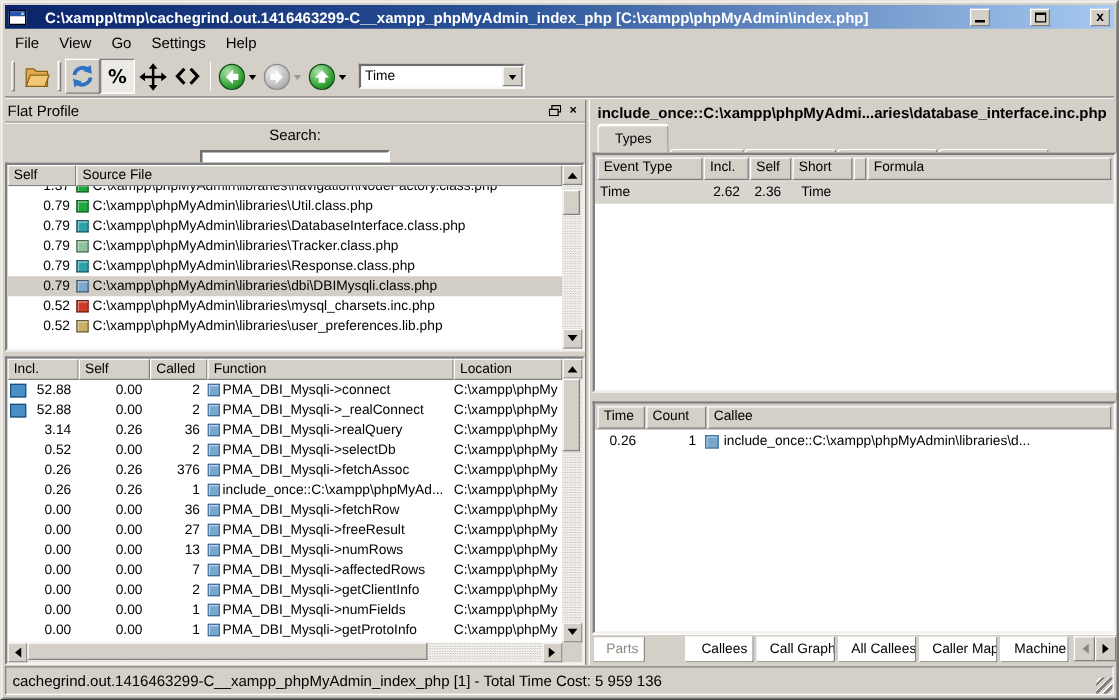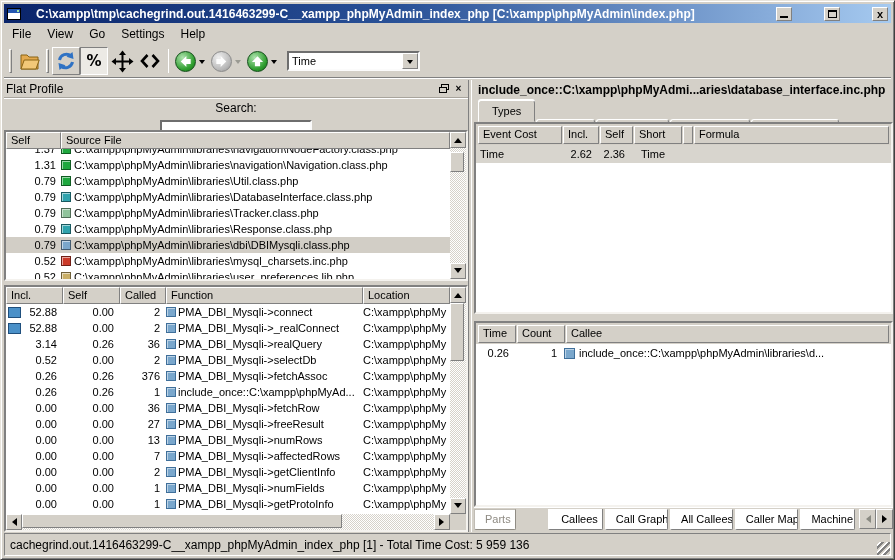--- a/index.html
+++ b/index.html
@@ -276,25 +276,20 @@
           <span class="hcell fc-self">Self</span>
           <span class="hcell fc-path-h">Source File</span>
         </div>
       <div class="file-rows" id="file-rows">
           <div class="lrow clip-top">
             <span class="fc-self">1.37</span>
             <span class="sq" style="background: rgb(30, 168, 62);"></span>
             <span class="fc-path">C:\xampp\phpMyAdmin\libraries\navigation\NodeFactory.class.php</span>
           </div>
           <div class="lrow">
-            <span class="fc-self">1.31</span>
-            <span class="sq" style="background: rgb(30, 168, 62);"></span>
-            <span class="fc-path">C:\xampp\phpMyAdmin\libraries\navigation\Navigation.class.php</span>
-          </div>
-          <div class="lrow">
             <span class="fc-self">0.79</span>
             <span class="sq" style="background: rgb(30, 168, 62);"></span>
             <span class="fc-path">C:\xampp\phpMyAdmin\libraries\Util.class.php</span>
           </div>
           <div class="lrow">
             <span class="fc-self">0.79</span>
             <span class="sq" style="background: rgb(47, 163, 173);"></span>
             <span class="fc-path">C:\xampp\phpMyAdmin\libraries\DatabaseInterface.class.php</span>
           </div>
           <div class="lrow">
@@ -548,21 +543,21 @@
     <div class="tabbar" id="top-tabs">
         <span class="tab active">Types</span>
         <span class="tab">Callers</span>
         <span class="tab">All Callers</span>
         <span class="tab">Callee Map</span>
         <span class="tab">Source Code</span>
       </div>
 
     <div class="types-table panel-sunken">
       <div class="tt-head" id="types-head">
-          <span class="hcell tt-event">Event Cost</span>
+          <span class="hcell tt-event">Event Type</span>
           <span class="hcell tt-incl">Incl.</span>
           <span class="hcell tt-self">Self</span>
           <span class="hcell tt-short">Short</span>
           <span class="hcell tt-sep"></span>
           <span class="hcell tt-formula">Formula</span>
         </div>
       <div id="types-rows">
           <div class="ttrow">
             <span class="l tt-event">Time</span>
             <span class="r tt-incl">2.62</span>

